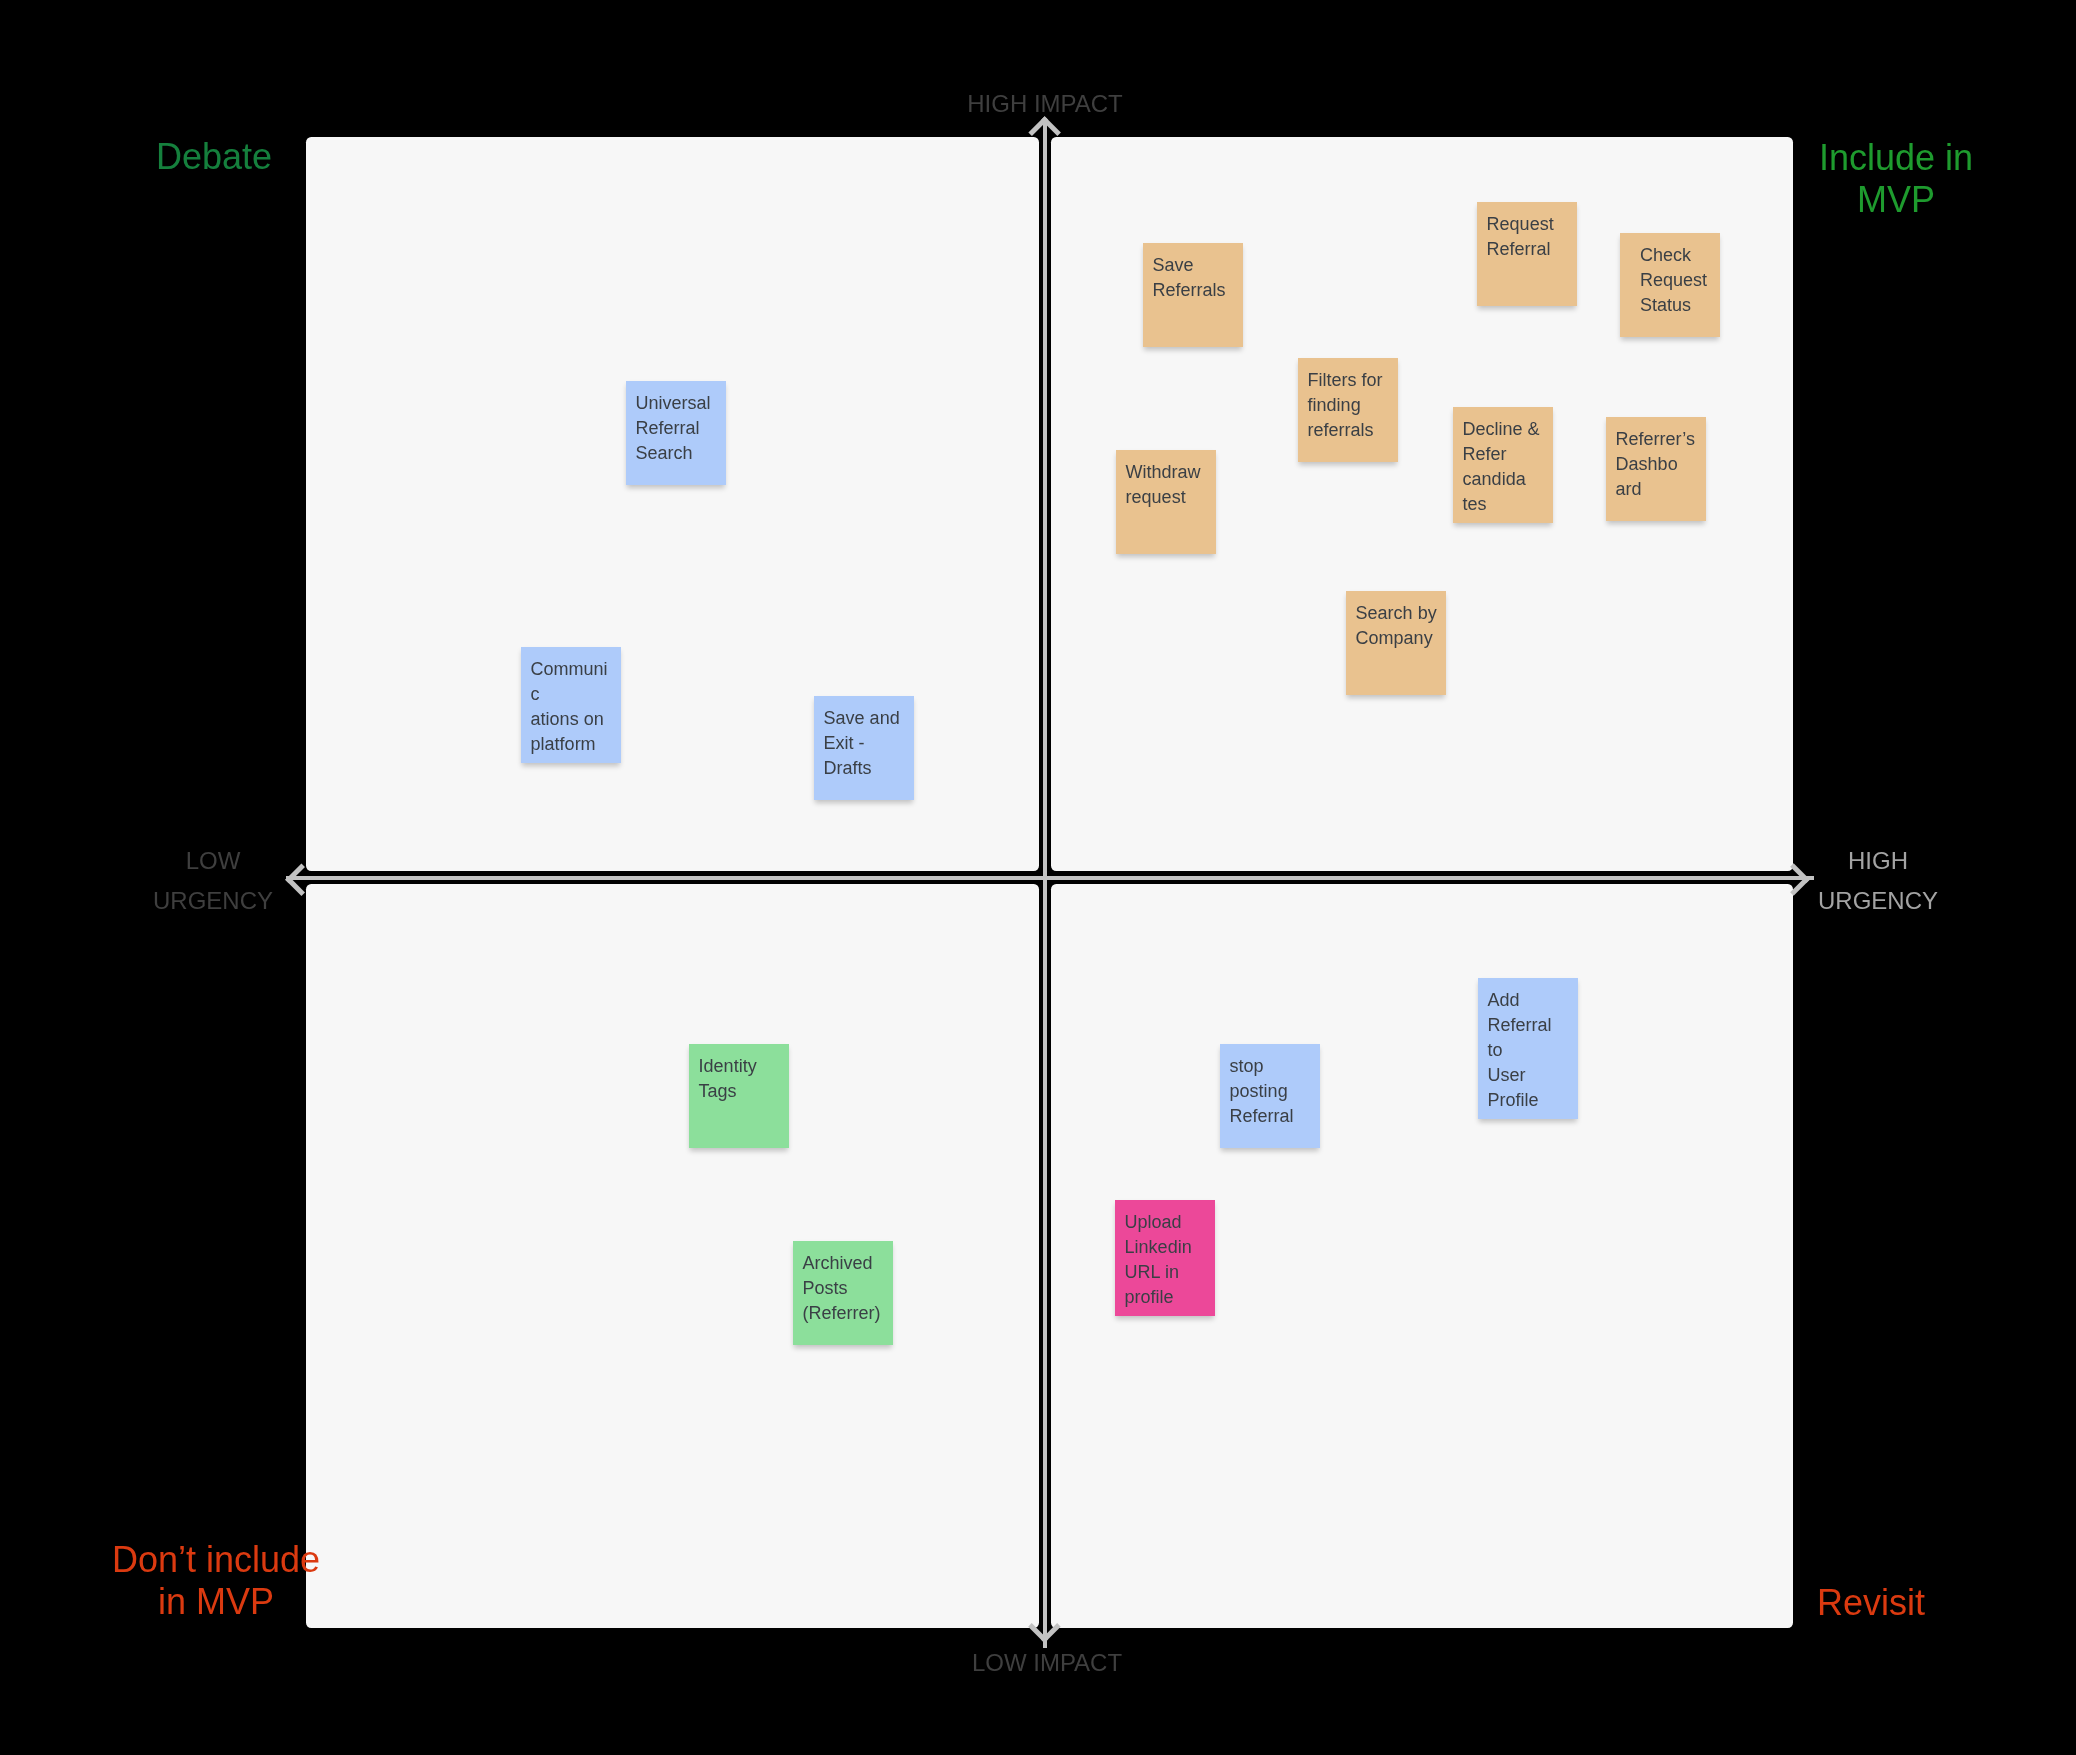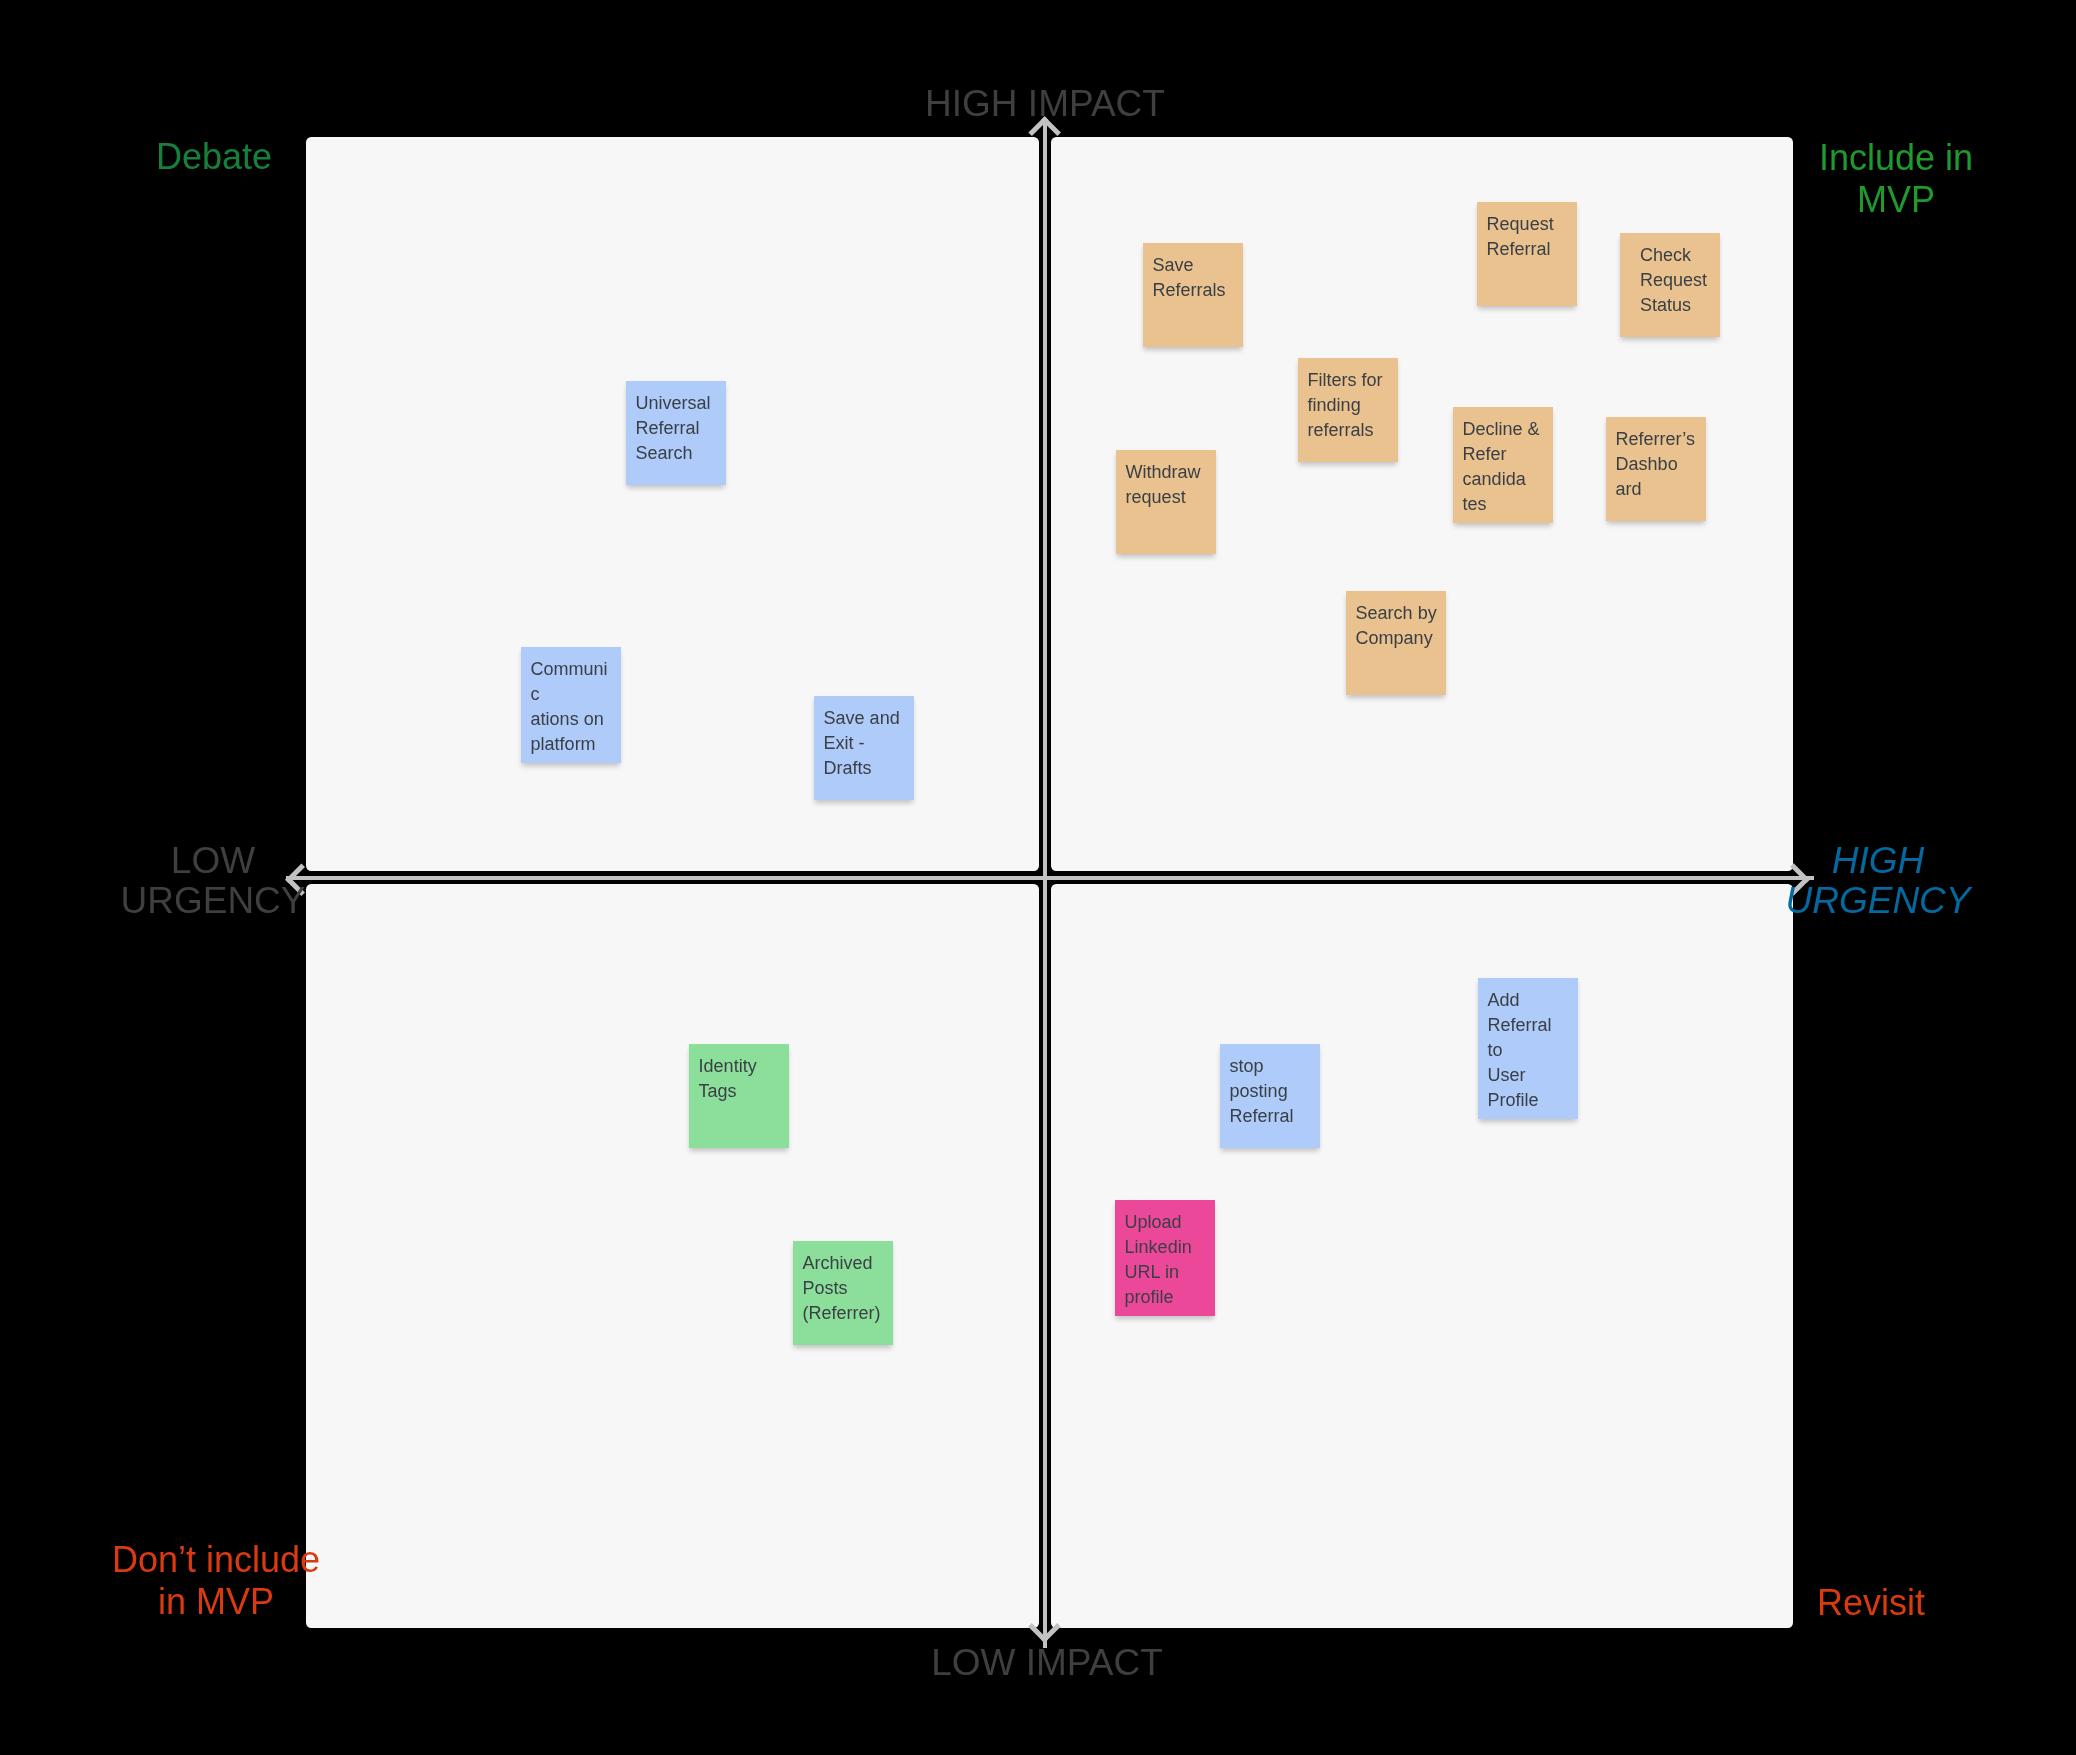--- a/index.html
+++ b/index.html
@@ -20,21 +20,21 @@
   .axis-v{position:absolute;left:1043px;top:118px;width:3.9px;height:1530px;background:#c2c2c2;}
   .axis-h{position:absolute;left:286px;top:876px;width:1528px;height:3.9px;background:#c2c2c2;}
   
   .arrow{position:absolute;width:18.3px;height:18.3px;}
   .arrow-up{left:1033px;top:121px;border-top:5.7px solid #c2c2c2;border-left:5.7px solid #c2c2c2;transform:rotate(45deg);}
   .arrow-down{left:1033px;top:1615px;border-bottom:5.7px solid #c2c2c2;border-left:5.7px solid #c2c2c2;transform:rotate(-45deg);}
   .arrow-left{left:290px;top:868px;border-top:5.7px solid #c2c2c2;border-left:5.7px solid #c2c2c2;transform:rotate(-45deg);}
   .arrow-right{left:1782px;top:868px;border-top:5.7px solid #c2c2c2;border-right:5.7px solid #c2c2c2;transform:rotate(45deg);}
   
   .axis-label{
-    position:absolute;color:#3f3f3f;font-size:37px;line-height:40px;
+    position:absolute;color:#3f3f3f;font-size:24px;line-height:40px;
     text-align:center;white-space:pre-line;transform:translateX(-50%);
   }
   .axis-label.top{left:1045px;top:84px;}
   .axis-label.bottom{left:1047px;top:1643px;}
   .axis-label.left{left:213px;top:841px;}
   .axis-label.right{left:1878px;top:841px;}
   
   .corner-label{
     position:absolute;font-size:36px;line-height:42px;
     text-align:center;white-space:pre-line;transform:translateX(-50%);
@@ -69,21 +69,21 @@
   <div class="axis-h"></div>
   <div class="arrow arrow-up"></div>
   <div class="arrow arrow-down"></div>
   <div class="arrow arrow-left"></div>
   <div class="arrow arrow-right"></div>
 
   <div class="axis-label top" style="color: rgb(63, 63, 63);">HIGH IMPACT</div>
   <div class="axis-label bottom" style="color: rgb(63, 63, 63);">LOW IMPACT</div>
   <div class="axis-label left" style="color: rgb(63, 63, 63);">LOW
 URGENCY</div>
-  <div class="axis-label right" style="color: #0369a1; font-style: italic;">HIGH
+  <div class="axis-label right" style="color: #a3a3a3;">HIGH
 URGENCY</div>
 
   <div class="corner-label corner-tl" style="color: #15803d;">Debate</div>
   <div class="corner-label corner-tr" style="color: rgb(30, 155, 46);">Include in
 MVP</div>
   <div class="corner-label corner-bl" style="color: rgb(219, 58, 16);">Don’t include
 in MVP</div>
   <div class="corner-label corner-br" style="color: rgb(219, 58, 16);">Revisit</div>
 
   <div id="notes-layer">

